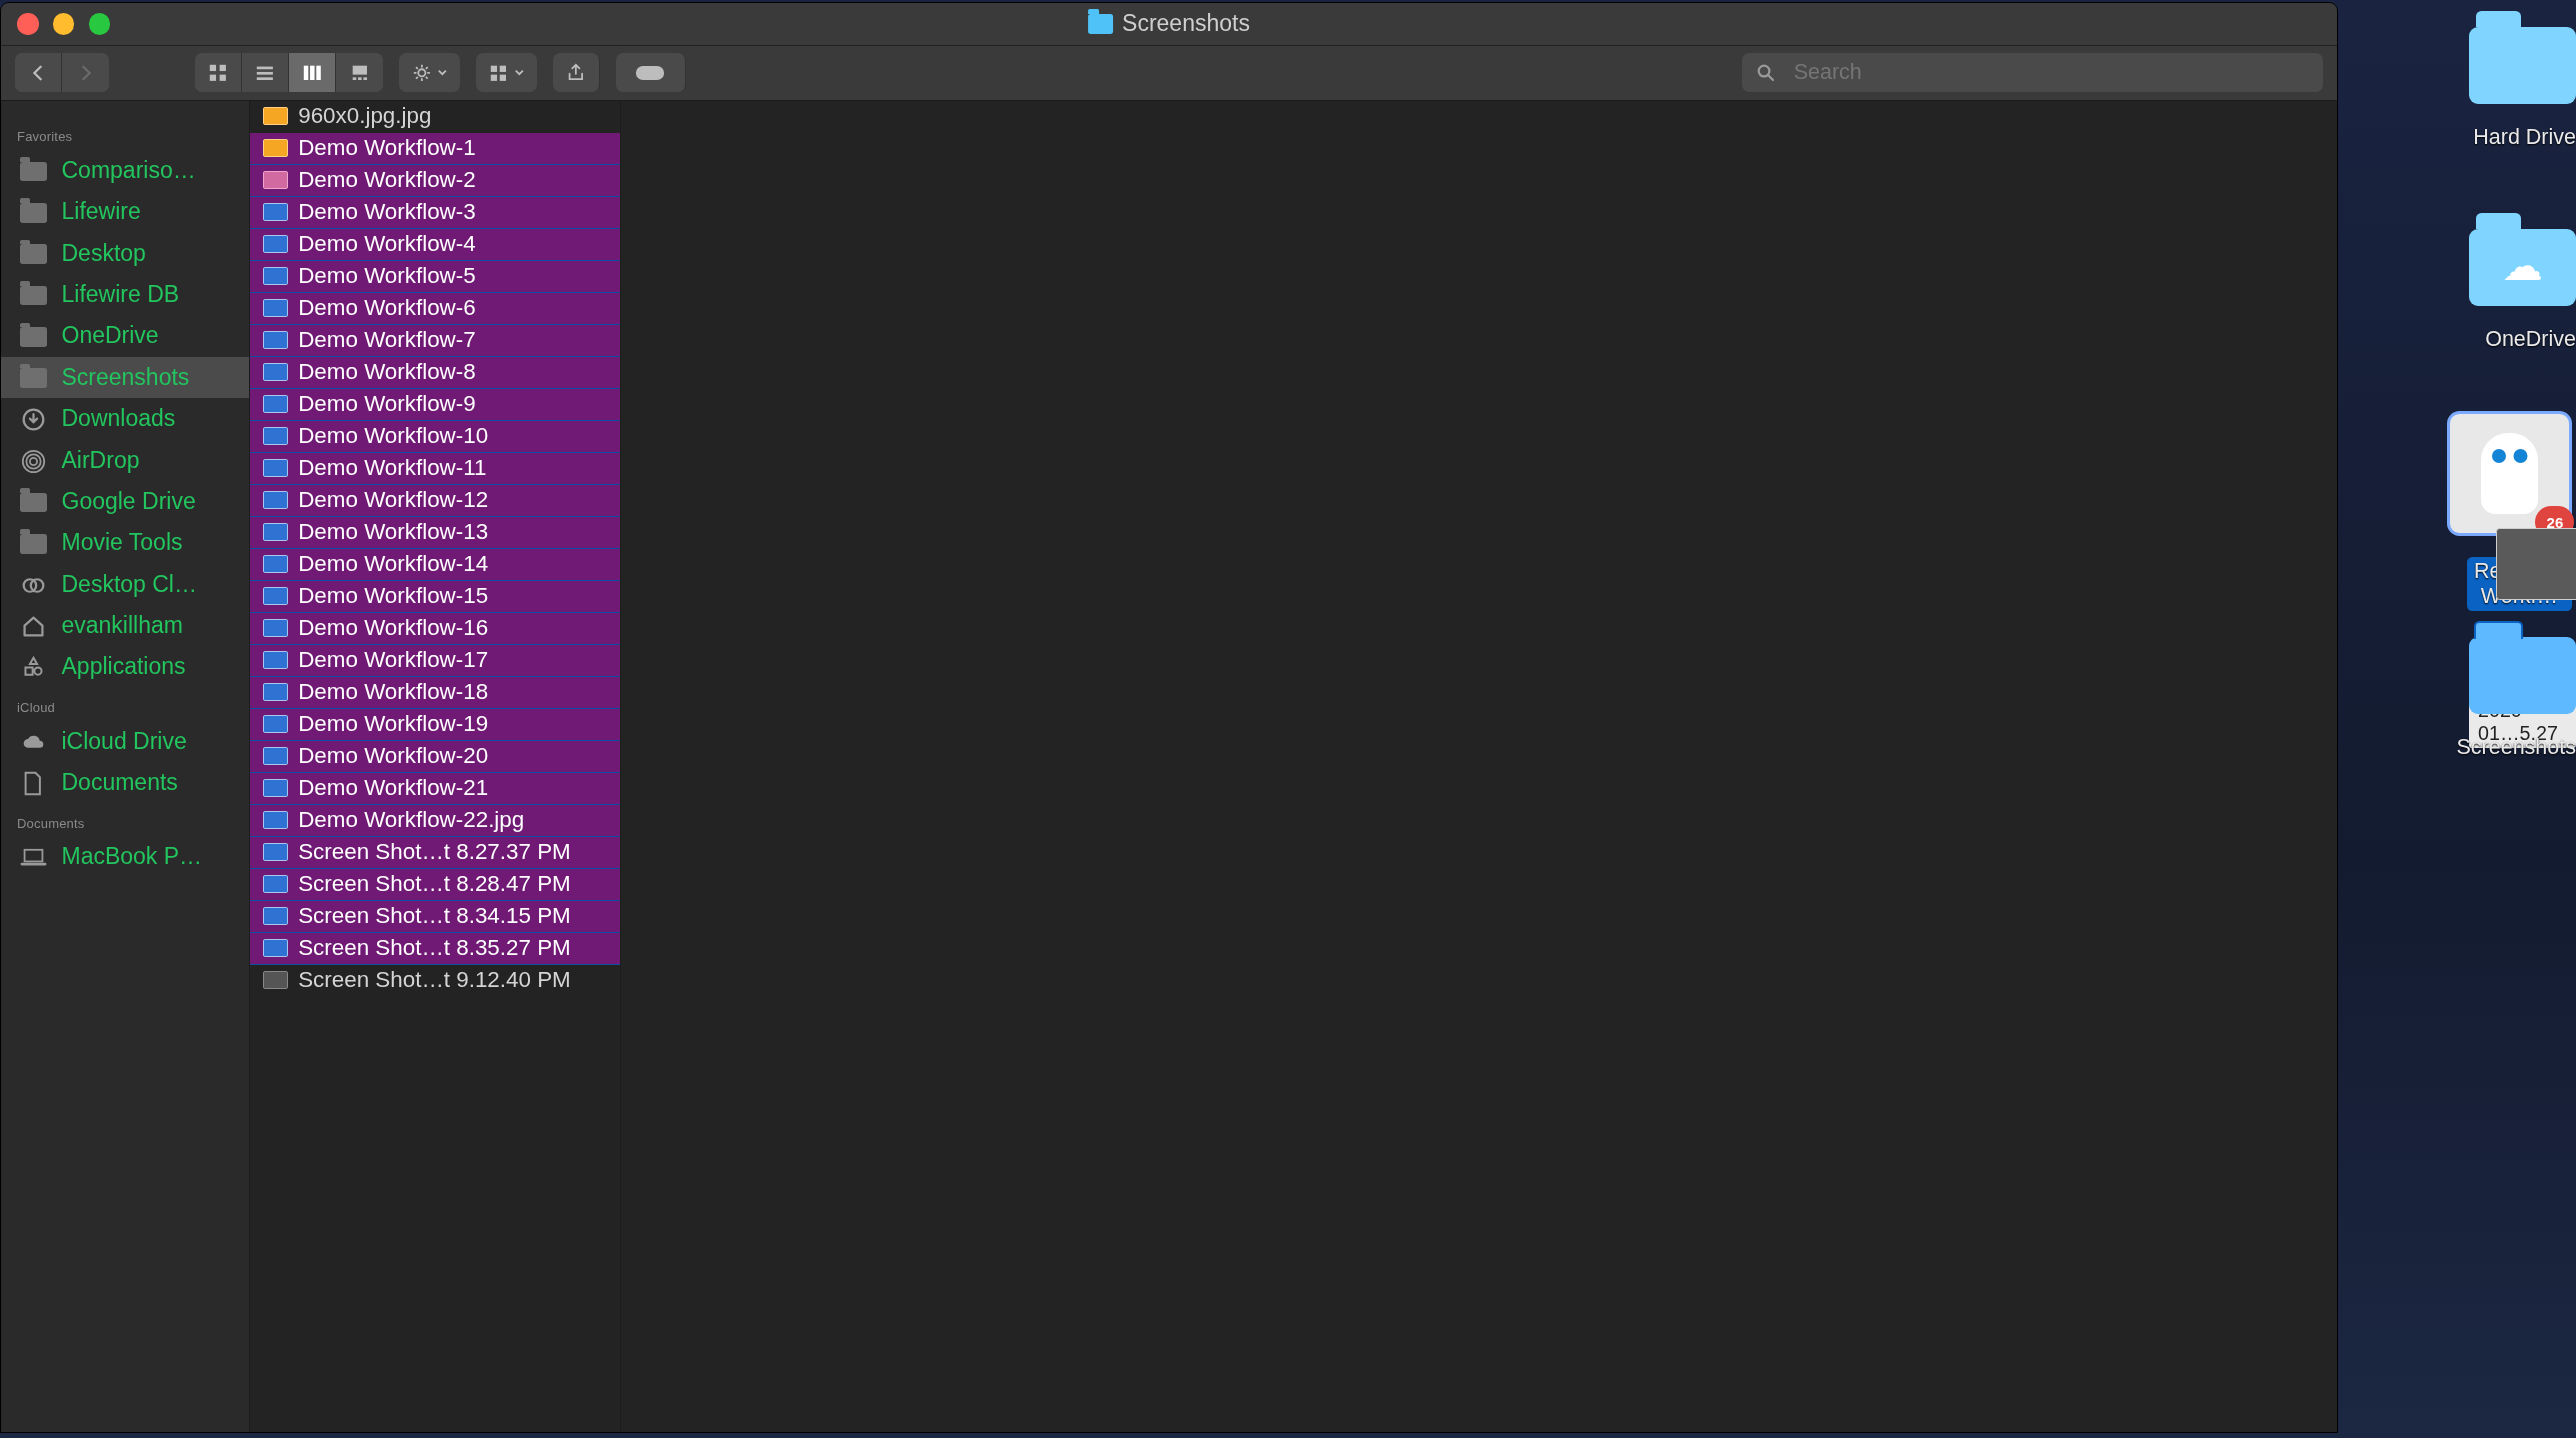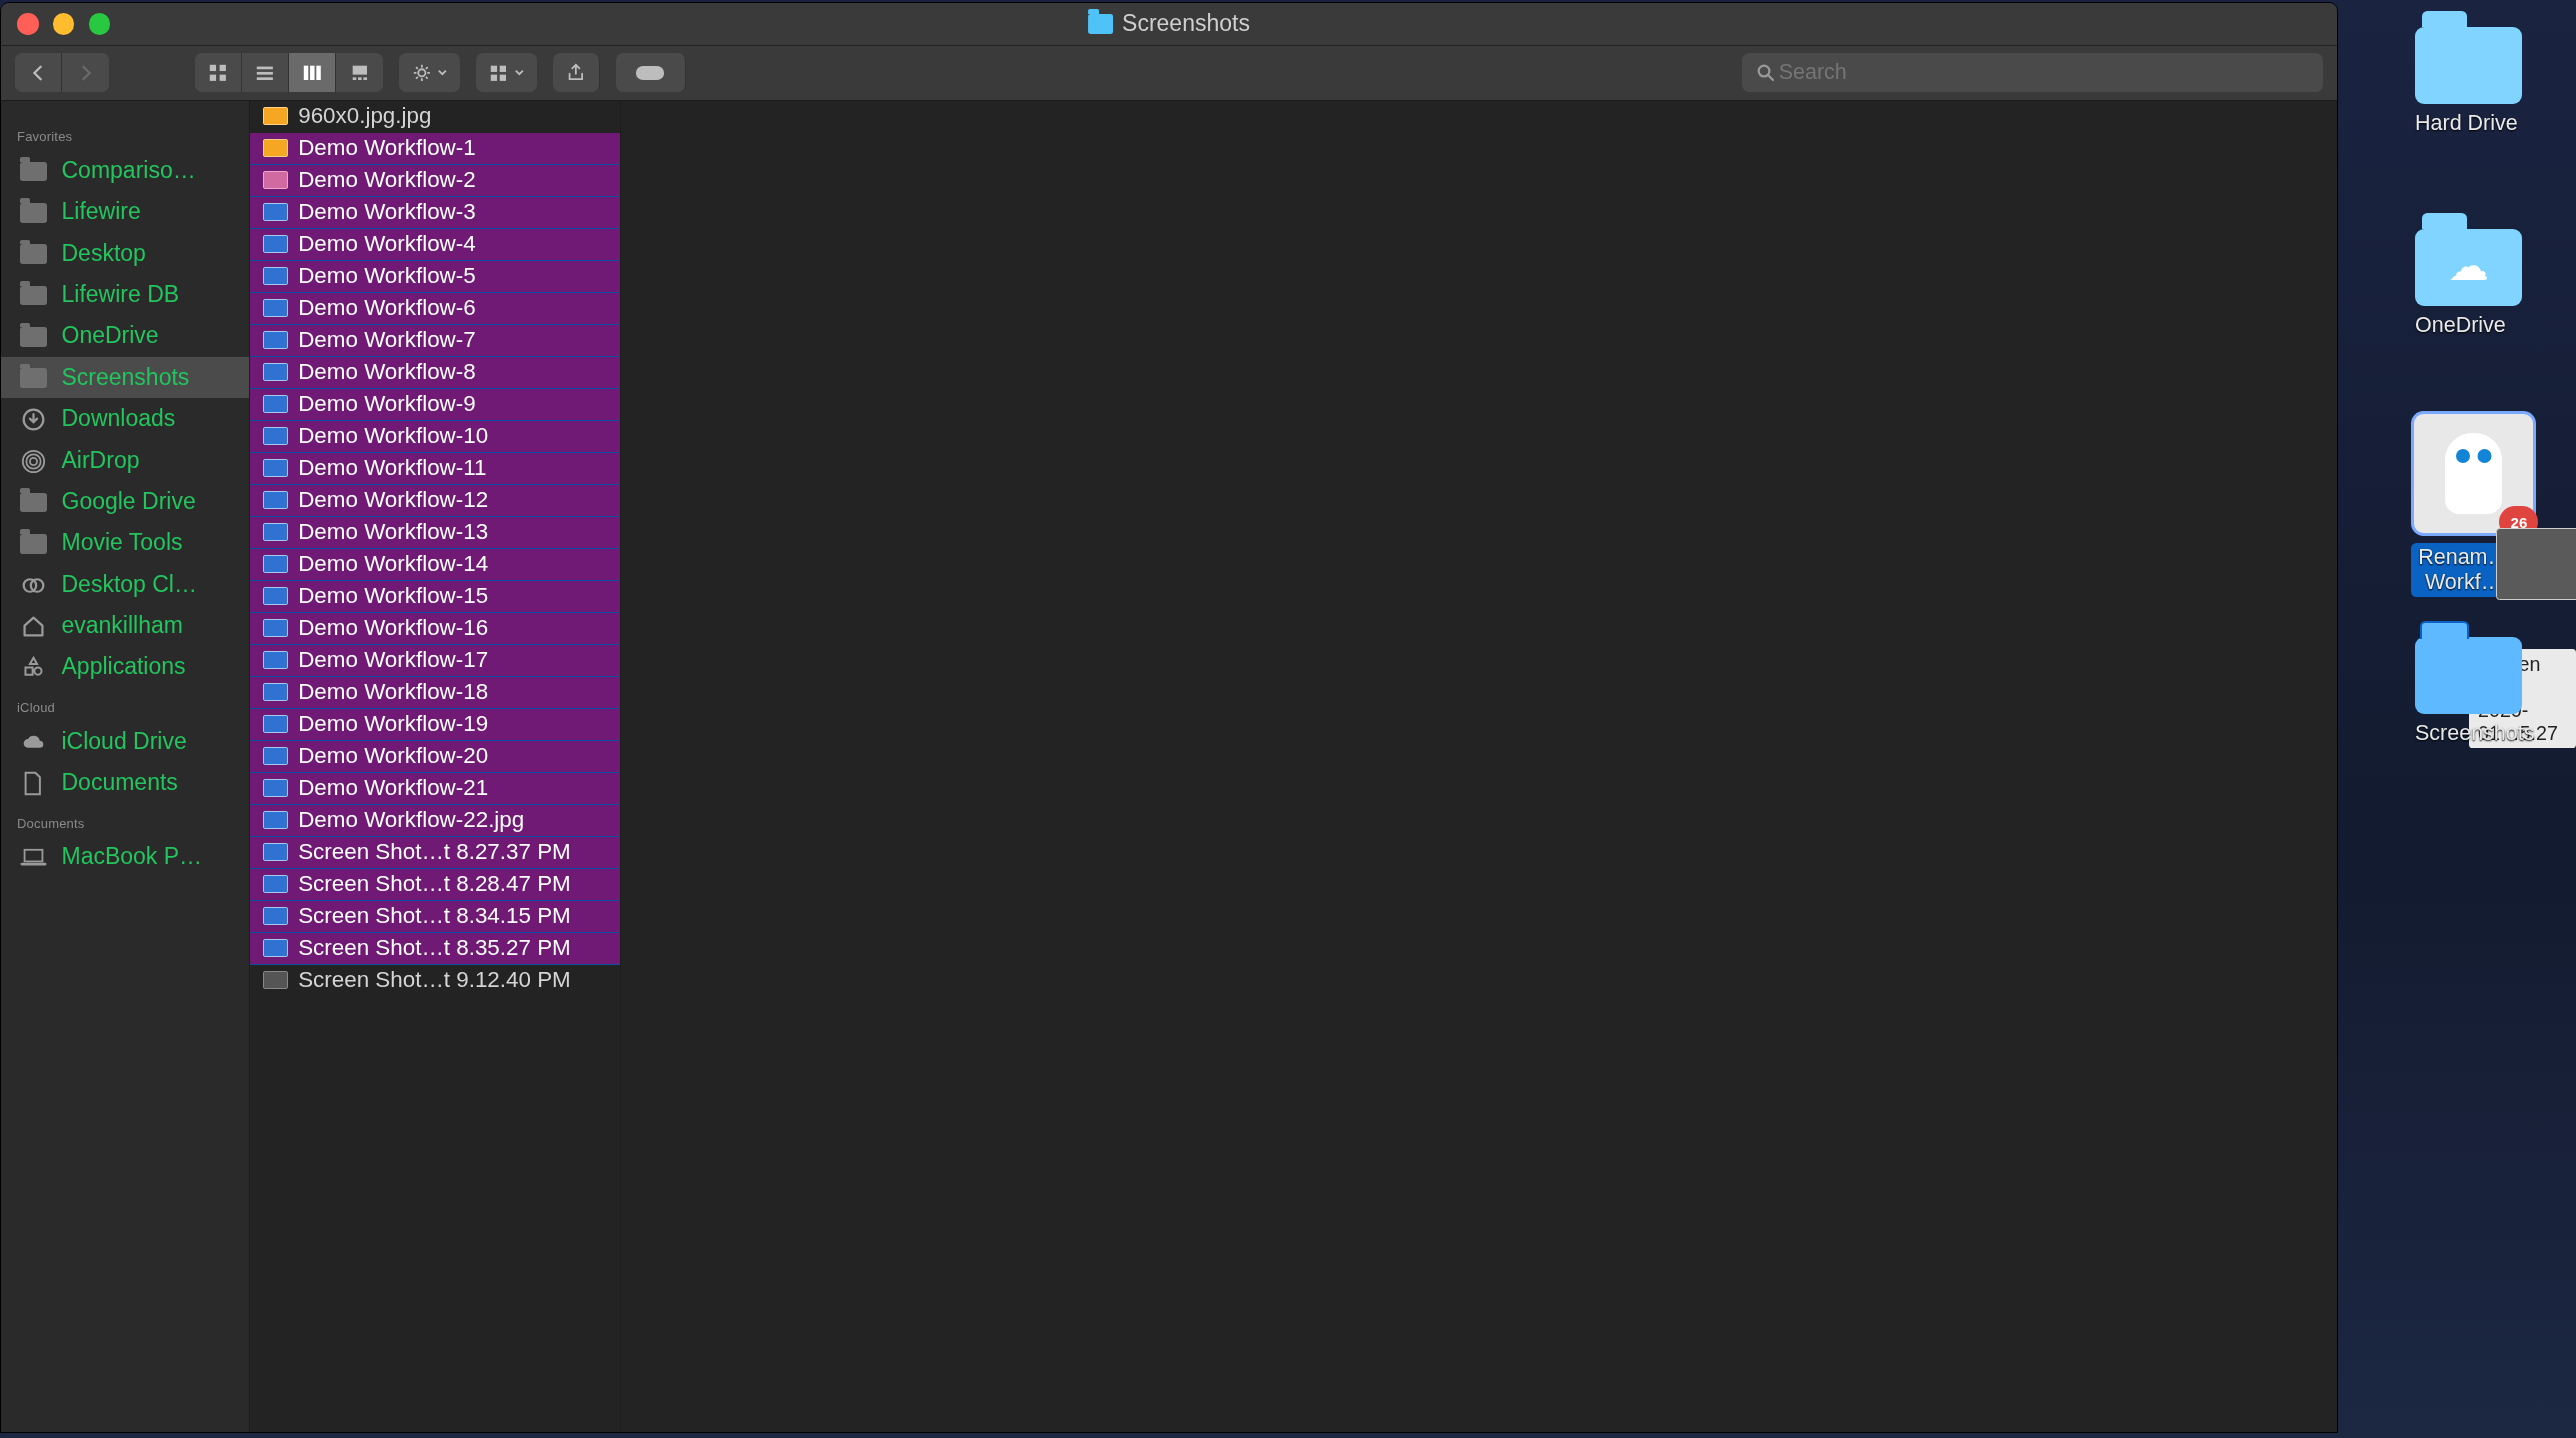--- a/index.html
+++ b/index.html
@@ -107,21 +107,21 @@
     padding: 0 12.5px;
     height: 39px;
     background: #4a4a4a;
     border-radius: 7.2px;
     color: #bdbdbd;
   }
   .spacer { flex: 1; }
   .search {
     display: flex;
     align-items: center;
-    gap: 3px;
+    gap: 18px;
     width: 581px;
     height: 39px;
     background: #4a4a4a;
     border-radius: 7.2px;
     padding: 0 14.3px;
     color: #9a9a9a;
   }
   .search input {
     flex: 1;
     background: transparent;
@@ -240,22 +240,22 @@
     flex: 1;
     background: #232323;
   }
 
   
   .desk-icon {
     position: absolute;
     width: 161px;
     display: flex;
     flex-direction: column;
-    align-items: flex-start;
-    gap: 7px;
+    align-items: flex-end;
+    gap: 21px;
     color: #eaeaea;
     text-align: center;
     font-size: 21.5px;
     text-shadow: 0 0.9px 1.8px #000;
   }
   .disk {
     width: 107px; height: 77px;
     background: #7fd5ff;
     border-radius: 9px;
     position: relative;

